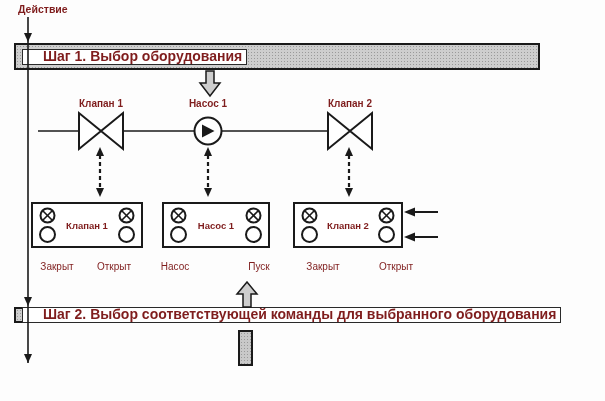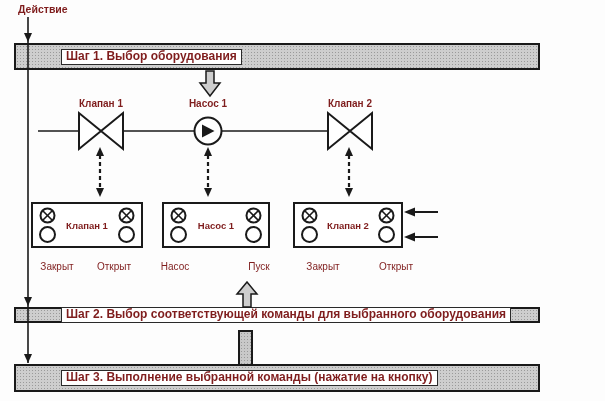--- a/index.html
+++ b/index.html
@@ -11,22 +11,22 @@
   
   .step-bar{
     position:absolute;left:14px;width:526px;
     background-color:#cecece;
     background-image:radial-gradient(#9a9a9a 0.7px, transparent 0.8px);
     background-size:3px 3px;
     border:2px solid #1a1a1a;box-sizing:border-box;z-index:2;
   }
   .step-label{
     position:absolute;left:6px;top:50%;transform:translateY(-50%);
-    background:#fff;border:1px solid #2a2a2a;padding:1px 4px 2px 4px;
-    font-size:12px;font-weight:bold;white-space:nowrap;line-height:11px;margin-left:39px;
+    background:#fff;border:1px solid #2a2a2a;padding:1px 4px 2px 20px;
+    font-size:14px;font-weight:bold;white-space:nowrap;line-height:11px;
   }
   
   .equip-label{
     position:absolute;top:98px;width:80px;text-align:center;
     font-size:10px;font-weight:bold;
   }
   
   .panel{
     position:absolute;top:202px;height:46px;border:2px solid #1a1a1a;
     background:#fff;box-sizing:border-box;
@@ -198,17 +198,14 @@
   <svg class="abs" style="left:235px;top:281px;z-index:3;" width="24" height="27">
     <polygon class="gray-fill" stroke="#1a1a1a" stroke-width="1.5" points="12,1 22,13 16,13 16,26 8,26 8,13 2,13"></polygon>
   </svg>
 
   <div class="step-bar" style="top:307px;height:16px;">
     <div class="step-label">Шаг 2. Выбор соответствующей команды для выбранного оборудования</div>
   </div>
 
   <div class="conn-rect"></div>
 
-  <div class="step-bar" style="top:364px;height:28px;">
-    <div class="step-label">Шаг 3. Выполнение выбранной команды (нажатие на кнопку)</div>
-  </div>
 
 </div>
 
 </body></html>

